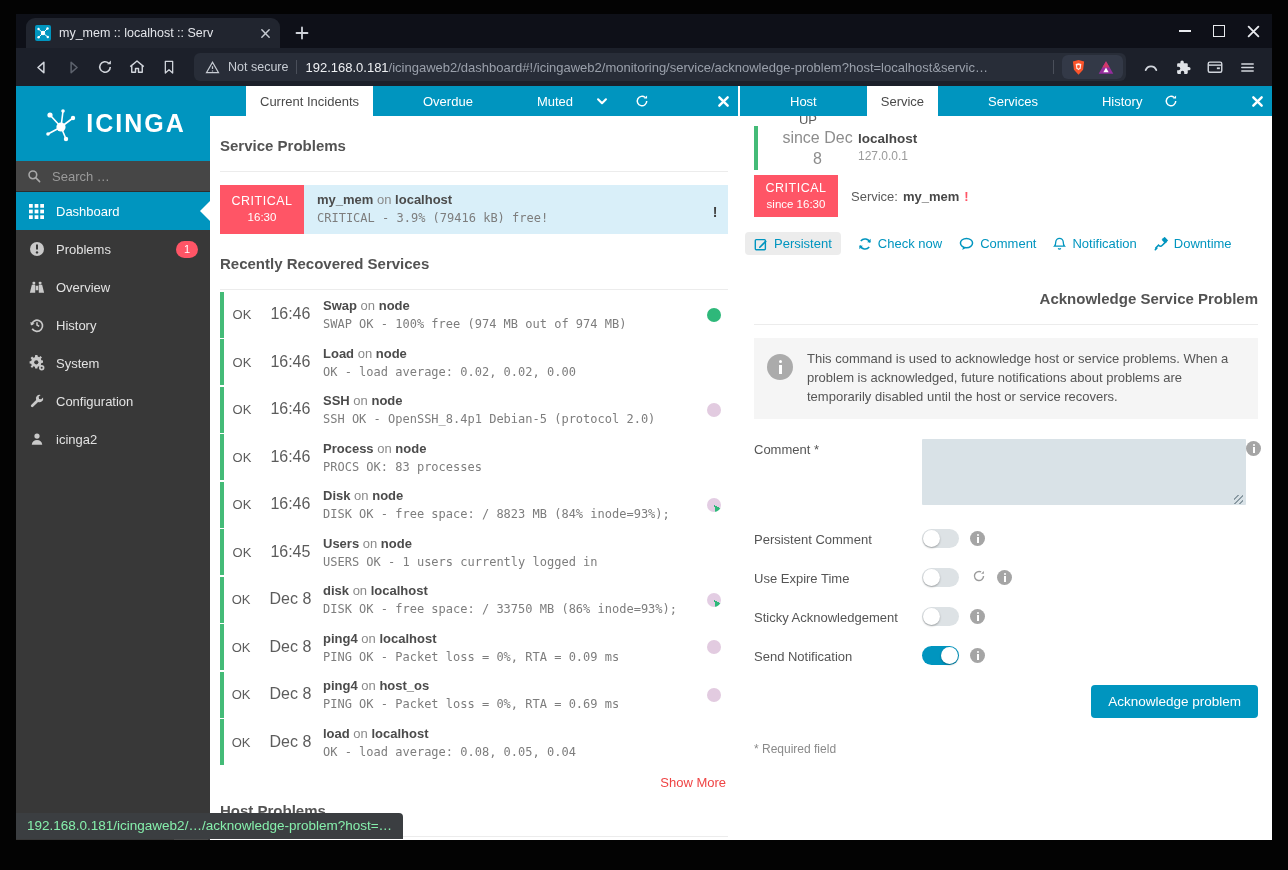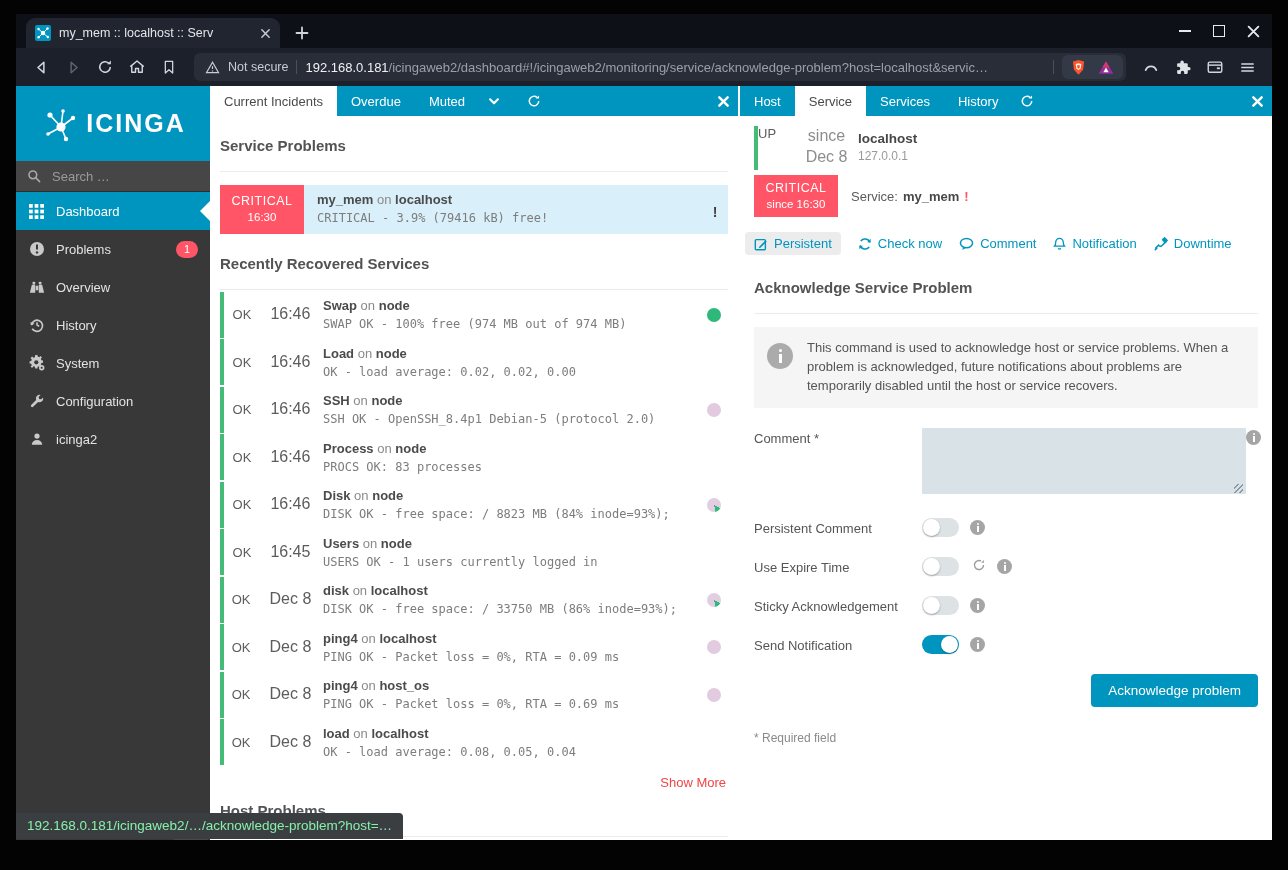--- a/index.html
+++ b/index.html
@@ -49,21 +49,21 @@
   .nav-item.active::after{content:'';position:absolute;right:0;top:50%;margin-top:-10px;
                           border:10px solid transparent;border-right:10px solid #fff;border-left:none;}
   .badge{margin-left:auto;background:#ff5566;color:#fff;border-radius:9px;font-size:11px;
          padding:2px 8px;line-height:13px;}
   .collapse-btn{position:absolute;right:2px;bottom:0;width:34px;height:10px;background:#4a4a4a;
                 border-radius:5px 5px 0 0;}
   
   .col-mid{width:528px;flex:0 0 auto;display:flex;flex-direction:column;background:#fff;}
   .col-right{flex:1;border-left:2px solid #fff;display:flex;flex-direction:column;background:#fff;min-width:0;}
   .tabbar{height:30px;background:#0095bf;display:flex;align-items:stretch;color:#fff;font-size:13px;flex:0 0 auto;}
-  .tab-item{padding:4px 14px;display:flex;align-items:center;white-space:nowrap;}
+  .tab-item{padding:4px 14px;display:flex;align-items:center;white-space:nowrap;margin-left:36px;}
   .tab-item.active{background:#fff;color:#4a4a4a;}
   .tab-ic{width:30px;display:flex;align-items:center;justify-content:center;}
   .tb-spacer{flex:1;}
   .content{flex:1;overflow:hidden;padding:0 10px;}
   .col-right .content{padding:0 14px;}
   h2.section{font-size:15px;color:#535353;margin:21px 0 0;padding-bottom:17px;border-bottom:1px solid #ececec;
              font-weight:bold;}
   
   .prob-row{display:flex;margin-top:13px;background:#d9eff9;align-items:stretch;height:49px;}
   .badge-state{width:84px;background:#ff5566;color:#fff;display:flex;flex-direction:column;align-items:center;
@@ -84,21 +84,21 @@
   .state-col .tm{font-size:16px;padding-left:19px;}
   .text-col{flex:1;min-width:0;padding-left:4px;}
   .row-icon{width:14px;height:14px;border-radius:50%;margin-right:7px;flex:0 0 auto;}
   .green-dot{background:#2eb87a;}
   .purple-dot{background:#e2cbe0;}
   .pie{background:conic-gradient(from 118deg,#2eb87a 0 14%,#e3cde3 14%);}
   .show-more{display:block;text-align:right;color:#ef4444;font-size:13px;margin:10px 2px 0 0;text-decoration:none;}
   .empty-note{font-size:13px;color:#555;margin-top:10px;}
   
   .status-row{display:flex;align-items:stretch;margin-top:10px;height:44px;}
-  .status-row .state-col{width:100px;display:flex;flex-direction:row;justify-content:flex-end;}
+  .status-row .state-col{width:100px;display:flex;flex-direction:column;justify-content:flex-end;}
   .host-name{font-size:13.5px;color:#474747;font-weight:bold;padding-top:5px;}
   .host-addr{font-size:12px;color:#9a9a9a;margin-top:3px;}
   .svc-state-row{display:flex;align-items:stretch;margin-top:5px;height:42px;}
   .svc-label{display:flex;align-items:center;padding-left:13px;font-size:13px;color:#5a5a5a;gap:5px;}
   .svc-label b{color:#474747;}
   .flag-red{color:#ff5566;font-weight:bold;}
   .actions{display:flex;align-items:center;gap:17px;margin-top:15px;color:#0095bf;font-size:13px;}
   .action{display:flex;align-items:center;gap:6px;cursor:pointer;}
   .action.selected{background:#ececec;border-radius:4px;padding:4px 9px;margin-left:-9px;}
   .infobox{margin-top:13px;background:#f5f5f5;padding:12px 13px;display:flex;gap:14px;}
@@ -582,21 +582,21 @@
             <span class="action">
               <span style="display:flex;">
                   <svg width="14" height="14" viewBox="0 0 16 16">
                     <path d="M10.5 2l3.5 3.5M12 1l3 3M9.8 3.2L12.8 6.2 9.5 9.5a3 3 0 0 1-4.2 0l-.1-.1L2 12.6M1.5 14.5L3.2 12.8" fill="none" stroke="#0095bf" stroke-width="1.8" stroke-linecap="round"></path>
                   </svg>
                 </span>
               <span>Downtime</span>
             </span>
           </div>
 
-          <h2 class="section" style="margin-top:24px;">Acknowledge Service Problem</h2>
+          <h2 class="section" style="margin-top:35px;text-align:right;">Acknowledge Service Problem</h2>
 
           <div class="infobox">
             <span class="info-big"></span>
             <span class="info-text">This command is used to acknowledge host or service problems. When a problem is acknowledged, future notifications about problems are temporarily disabled until the host or service recovers.</span>
           </div>
 
           <form class="form">
             <div class="frow">
               <label class="flabel">Comment *</label>
               <span class="ta-wrap"><textarea style=""></textarea></span>

